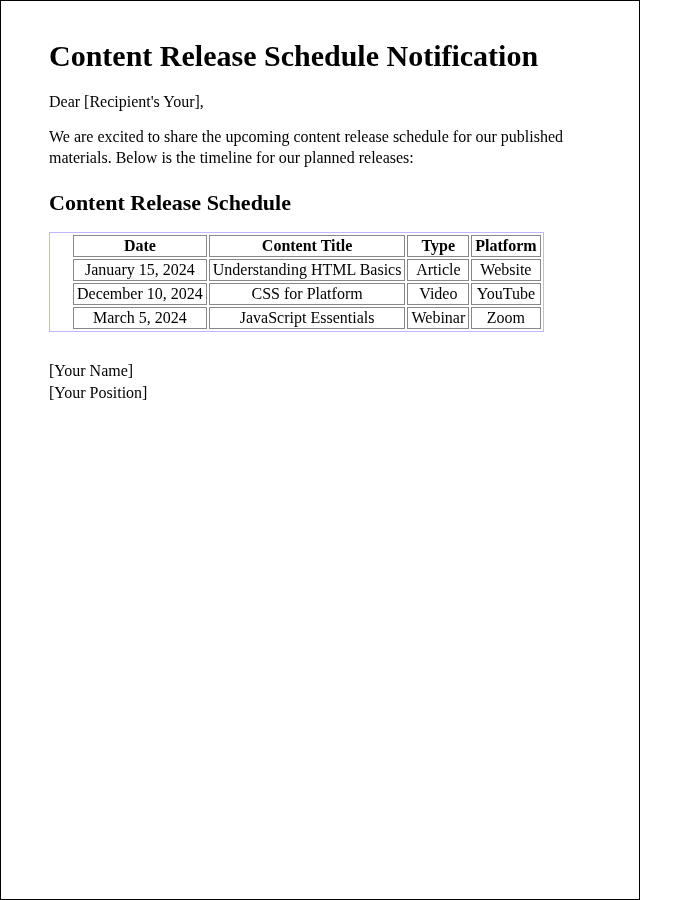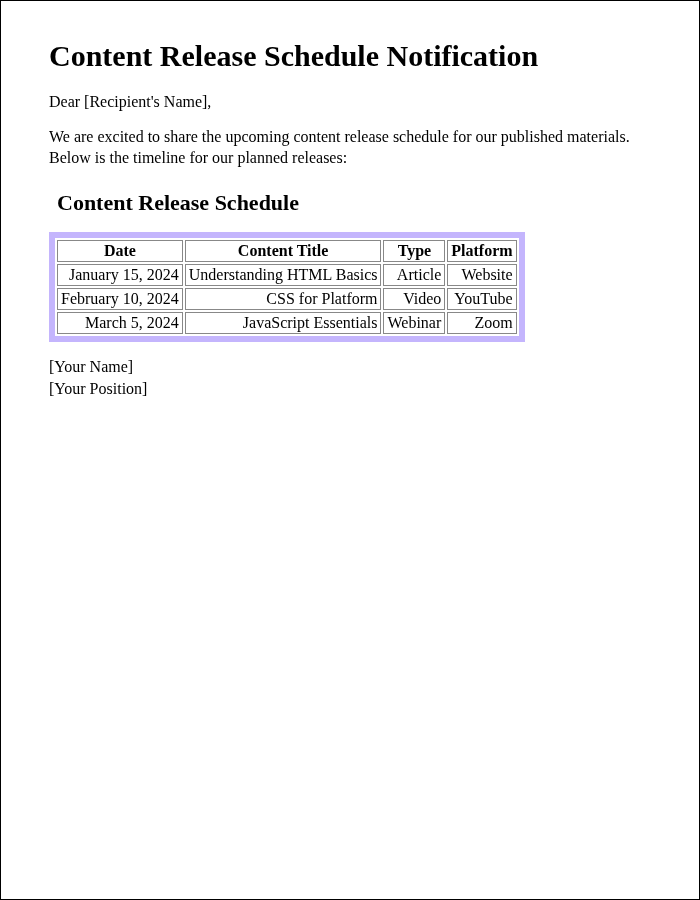--- a/index.html
+++ b/index.html
@@ -2,78 +2,79 @@
 <html><head>
 <meta charset="utf-8">
 <style>
   html, body {
     margin: 0;
     padding: 0;
     background: #fff;
   }
   .page {
     box-sizing: border-box;
-    width: 700px;
+    width: 640px;
     height: 900px;
     border: 1px solid #000;
     margin: 0;
     padding: 30px 48px 30px 48px;
     font-family: "Times New Roman", Times, serif;
     color: #000;
     font-size: 16px;
     overflow: hidden;
   }
   h1 {
     font-size: 30px;
     font-weight: bold;
     margin: 8px 0 18px 0;
   }
   h2 {
     font-size: 22px;
     font-weight: bold;
-    margin: 22px 0 16px 8px;
+    margin: 22px 0 16px 0;
   }
   p {
     margin: 14px 0;
     line-height: 1.32;
   }
   table.schedule {
     border-collapse: separate;
     border-spacing: 2px;
-    border: 6px solid #c4b5fd;
+    border: 1px solid #c4b5fd;
     margin: 4px 0 14px 0;
+    padding-left: 21px;
   }
   table.schedule th,
   table.schedule td {
     border: 1px solid #888;
     padding: 1px 3px;
     font-size: 16px;
-    text-align: right;
+    text-align: center;
     font-family: inherit;
   }
   table.schedule th {
     font-weight: bold;
     text-align: center;
   }
   .sig-line {
     margin: 0;
     line-height: 1.35;
   }
   .sig-block {
-    margin-top: 14px;
+    margin-top: 28px;
   }
 </style>
 </head>
 <body>
 
 <div class="page">
 
   <h1>Content Release Schedule Notification</h1>
 
-  <p>Dear [Recipient's Name],</p>
+  <p>Dear [Recipient's Your],</p>
 
   <p>We are excited to share the upcoming content release schedule for our published materials. Below is the timeline for our planned releases:</p>
 
   <h2>Content Release Schedule</h2>
 
   <table class="schedule">
     <thead>
       <tr>
         <th>Date</th>
         <th>Content Title</th>
@@ -82,21 +83,21 @@
       </tr>
     </thead>
     <tbody>
       <tr>
         <td>January 15, 2024</td>
         <td>Understanding HTML Basics</td>
         <td>Article</td>
         <td>Website</td>
       </tr>
       <tr>
-        <td>February 10, 2024</td>
+        <td>December 10, 2024</td>
         <td>CSS for Platform</td>
         <td>Video</td>
         <td>YouTube</td>
       </tr>
       <tr>
         <td>March 5, 2024</td>
         <td>JavaScript Essentials</td>
         <td>Webinar</td>
         <td>Zoom</td>
       </tr>

